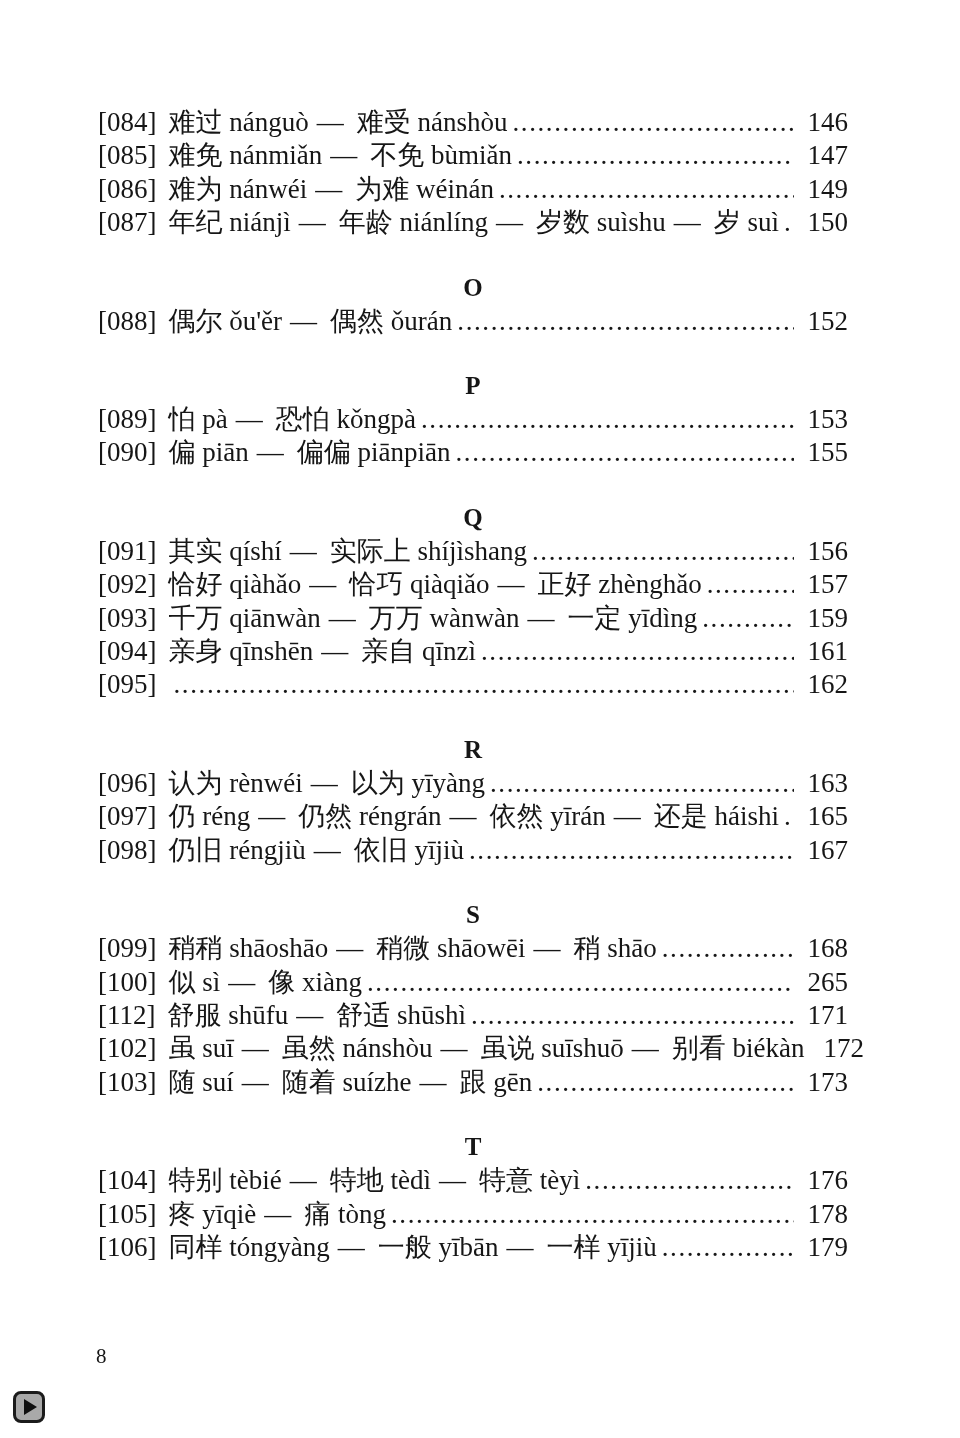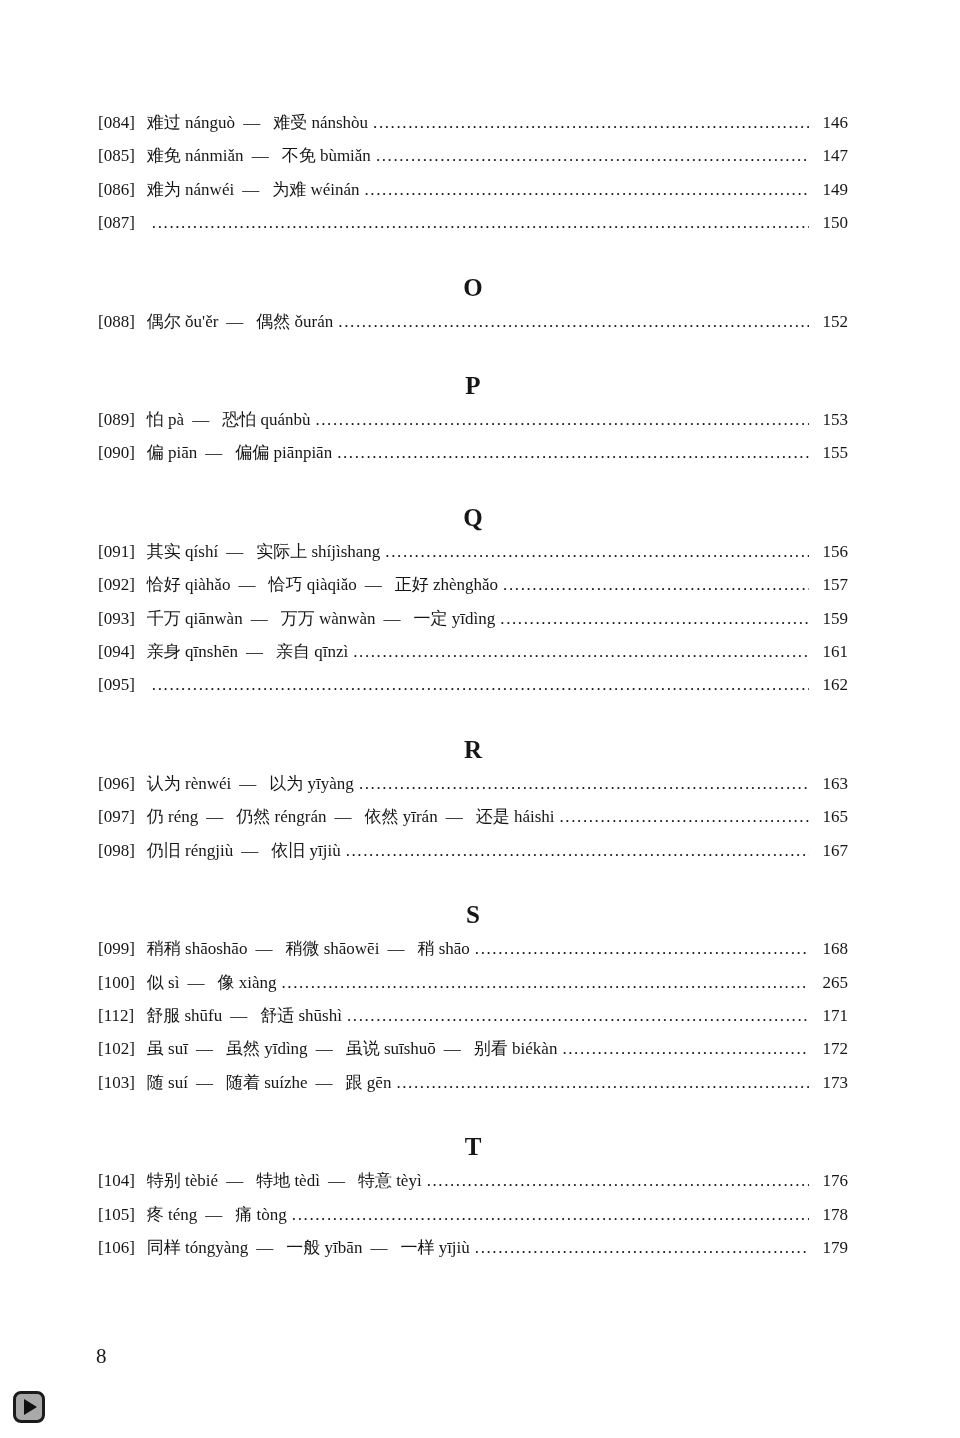--- a/index.html
+++ b/index.html
@@ -16,21 +16,21 @@
   .toc {
     position: absolute;
     left: 98px;
     top: 106px;
     width: 750px;
   }
   .row {
     display: flex;
     align-items: baseline;
     line-height: 33.4px;
-    font-size: 17px;
+    font-size: 27px;
     white-space: nowrap;
   }
   .num { flex: 0 0 auto; margin-right: 12px; }
   .terms { flex: 0 0 auto; }
   .sep { display: inline-block; margin: 0 13px 0 8px; }
   .leader {
     flex: 1 1 auto;
     min-width: 0;
     overflow: hidden;
     white-space: nowrap;
@@ -95,38 +95,39 @@
           <span class="pagenum">147</span>
         </div>
         <div class="row">
           <span class="num">[086]</span>
           <span class="terms"><span class="term">难为 nánwéi</span><span class="sep">—</span><span class="term">为难 wéinán</span></span>
           <span class="leader">....................................................................................................................................................................................</span>
           <span class="pagenum">149</span>
         </div>
         <div class="row">
           <span class="num">[087]</span>
+          <span class="terms"><span class="term">年纪 niánjì</span><span class="sep">—</span><span class="term">年龄 niánlíng</span><span class="sep">—</span><span class="term">岁数 suìshu</span><span class="sep">—</span><span class="term">岁 suì</span></span>
           <span class="leader">....................................................................................................................................................................................</span>
           <span class="pagenum">150</span>
         </div>
       </div>
       <div class="group">
         <div class="letter">O</div>
         <div class="row">
           <span class="num">[088]</span>
           <span class="terms"><span class="term">偶尔 ǒu'ěr</span><span class="sep">—</span><span class="term">偶然 ǒurán</span></span>
           <span class="leader">....................................................................................................................................................................................</span>
           <span class="pagenum">152</span>
         </div>
       </div>
       <div class="group">
         <div class="letter">P</div>
         <div class="row">
           <span class="num">[089]</span>
-          <span class="terms"><span class="term">怕 pà</span><span class="sep">—</span><span class="term">恐怕 quánbù</span></span>
+          <span class="terms"><span class="term">怕 pà</span><span class="sep">—</span><span class="term">恐怕 kǒngpà</span></span>
           <span class="leader">....................................................................................................................................................................................</span>
           <span class="pagenum">153</span>
         </div>
         <div class="row">
           <span class="num">[090]</span>
           <span class="terms"><span class="term">偏 piān</span><span class="sep">—</span><span class="term">偏偏 piānpiān</span></span>
           <span class="leader">....................................................................................................................................................................................</span>
           <span class="pagenum">155</span>
         </div>
       </div>
@@ -198,42 +199,42 @@
           <span class="pagenum">265</span>
         </div>
         <div class="row">
           <span class="num">[112]</span>
           <span class="terms"><span class="term">舒服 shūfu</span><span class="sep">—</span><span class="term">舒适 shūshì</span></span>
           <span class="leader">....................................................................................................................................................................................</span>
           <span class="pagenum">171</span>
         </div>
         <div class="row">
           <span class="num">[102]</span>
-          <span class="terms"><span class="term">虽 suī</span><span class="sep">—</span><span class="term">虽然 yīdìng</span><span class="sep">—</span><span class="term">虽说 suīshuō</span><span class="sep">—</span><span class="term">别看 biékàn</span></span>
+          <span class="terms"><span class="term">虽 suī</span><span class="sep">—</span><span class="term">虽然 nánshòu</span><span class="sep">—</span><span class="term">虽说 suīshuō</span><span class="sep">—</span><span class="term">别看 biékàn</span></span>
           <span class="leader">....................................................................................................................................................................................</span>
           <span class="pagenum">172</span>
         </div>
         <div class="row">
           <span class="num">[103]</span>
           <span class="terms"><span class="term">随 suí</span><span class="sep">—</span><span class="term">随着 suízhe</span><span class="sep">—</span><span class="term">跟 gēn</span></span>
           <span class="leader">....................................................................................................................................................................................</span>
           <span class="pagenum">173</span>
         </div>
       </div>
       <div class="group">
         <div class="letter">T</div>
         <div class="row">
           <span class="num">[104]</span>
           <span class="terms"><span class="term">特别 tèbié</span><span class="sep">—</span><span class="term">特地 tèdì</span><span class="sep">—</span><span class="term">特意 tèyì</span></span>
           <span class="leader">....................................................................................................................................................................................</span>
           <span class="pagenum">176</span>
         </div>
         <div class="row">
           <span class="num">[105]</span>
-          <span class="terms"><span class="term">疼 téng</span><span class="sep">—</span><span class="term">痛 tòng</span></span>
+          <span class="terms"><span class="term">疼 yīqiè</span><span class="sep">—</span><span class="term">痛 tòng</span></span>
           <span class="leader">....................................................................................................................................................................................</span>
           <span class="pagenum">178</span>
         </div>
         <div class="row">
           <span class="num">[106]</span>
           <span class="terms"><span class="term">同样 tóngyàng</span><span class="sep">—</span><span class="term">一般 yībān</span><span class="sep">—</span><span class="term">一样 yījiù</span></span>
           <span class="leader">....................................................................................................................................................................................</span>
           <span class="pagenum">179</span>
         </div>
       </div>

